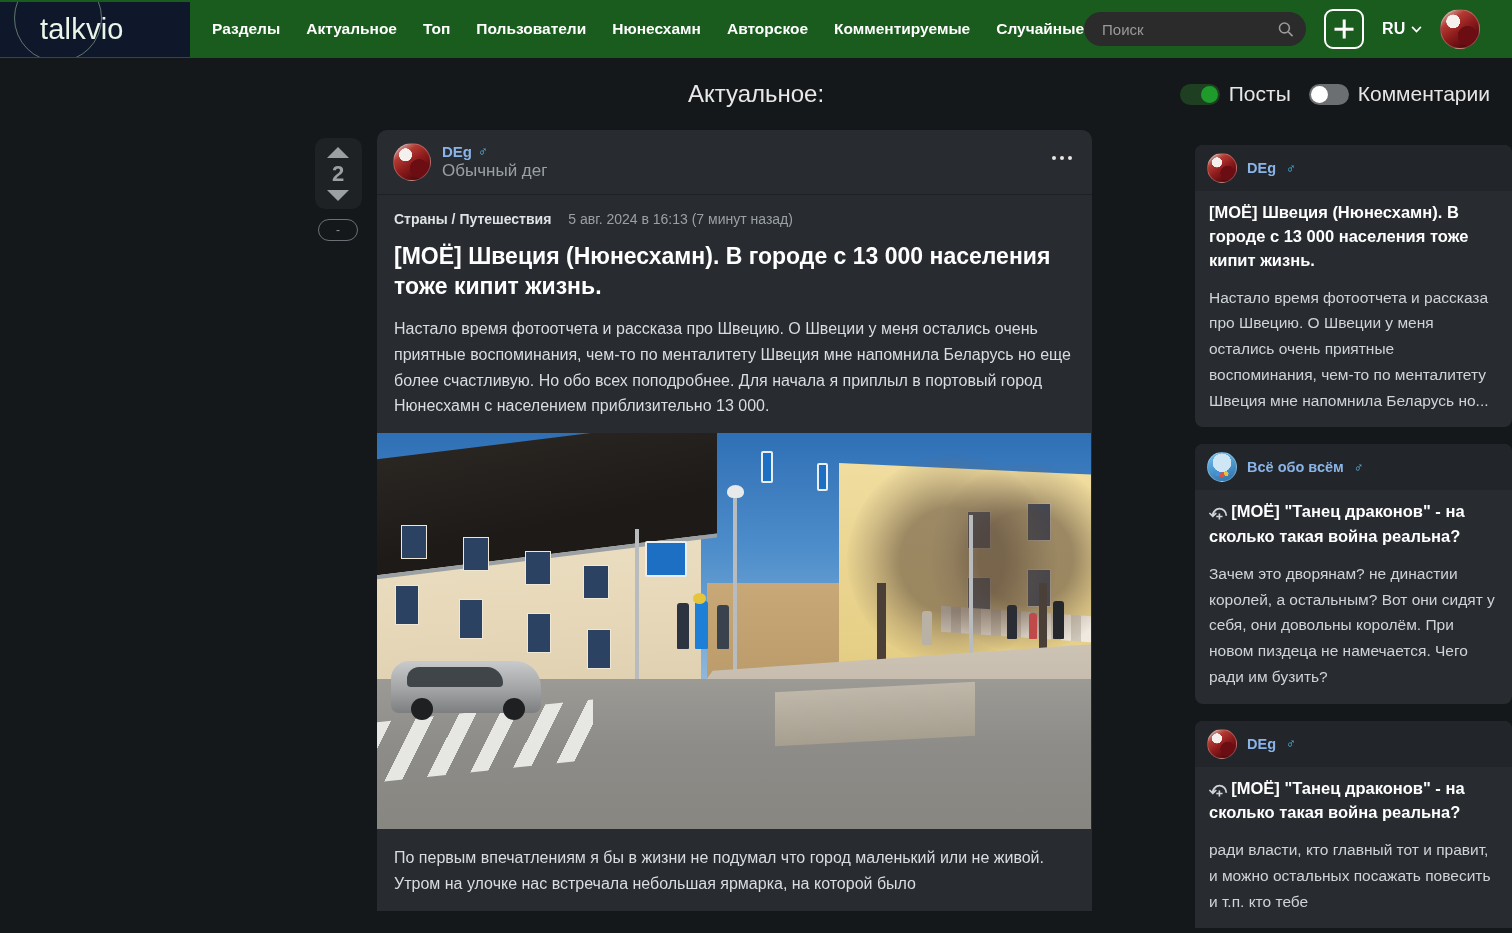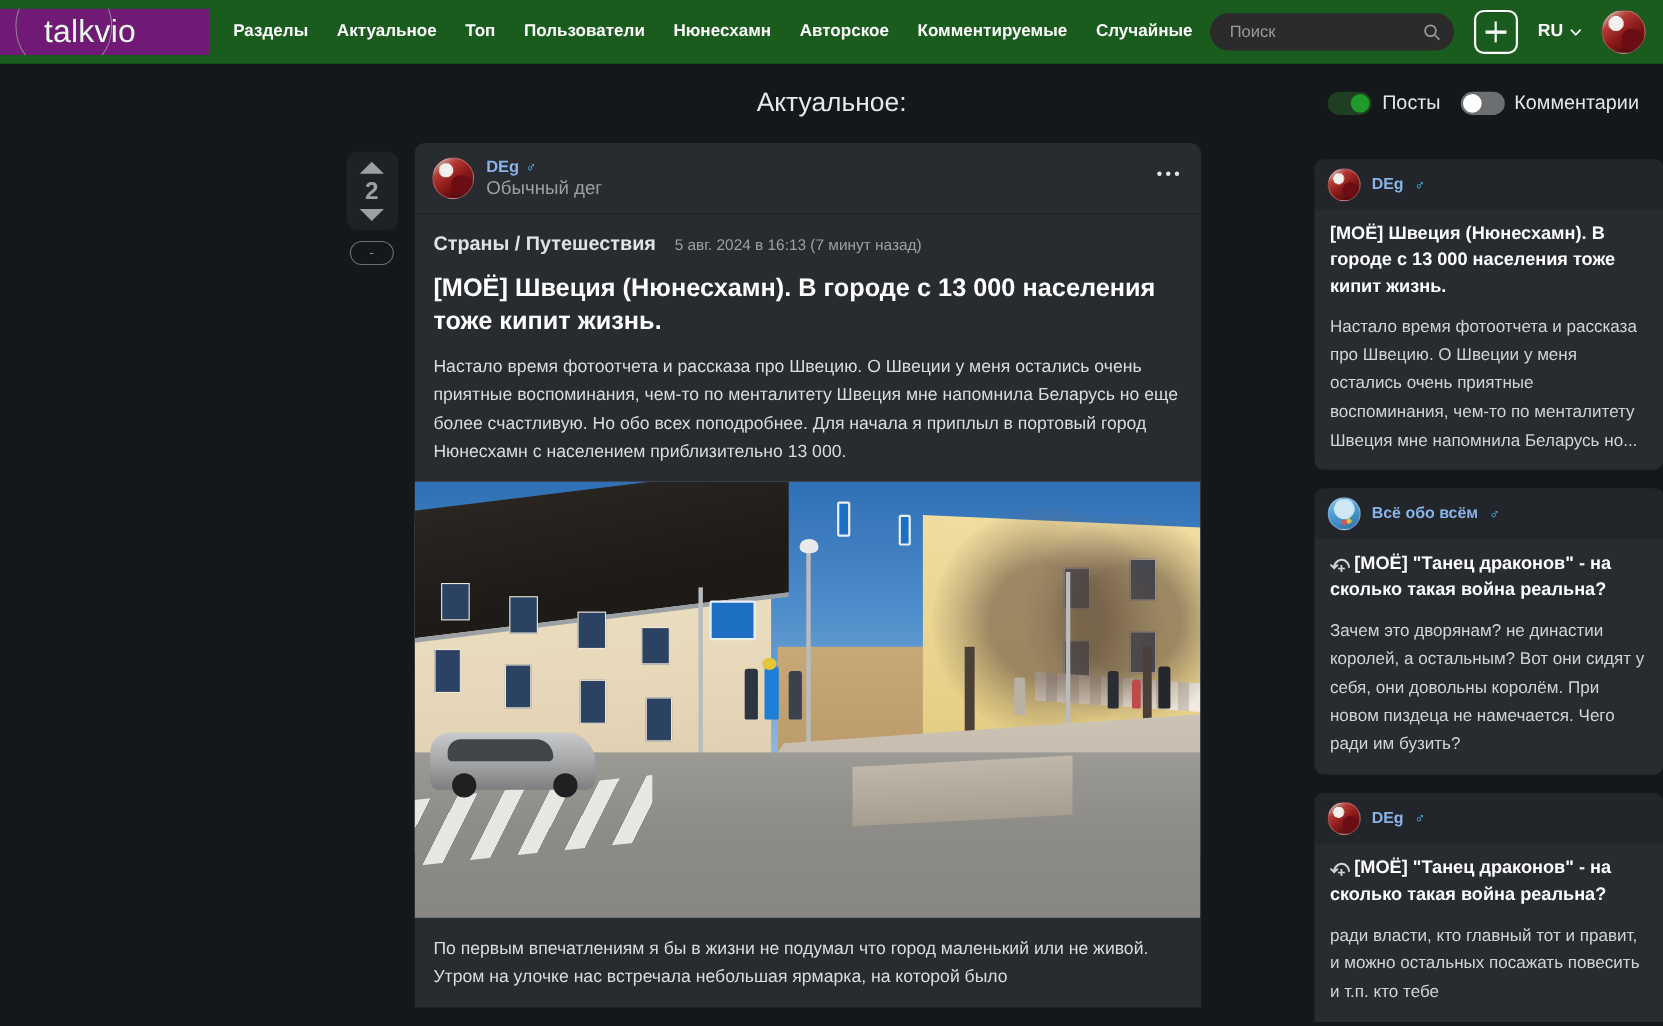--- a/index.html
+++ b/index.html
@@ -13,22 +13,22 @@
 
   
   .navbar {
     position: relative;
     height: 58px;
     background: #1a5c1e;
     display: flex;
     align-items: center;
   }
   .logo-block {
-    width: 190px; height: 42px;
-    background: #701a75;
+    width: 190px; height: 55px;
+    background: #0f172a;
     display: flex; align-items: center;
     position: relative;
     overflow: hidden;
     flex: 0 0 190px;
   }
   .logo-ring {
     position: absolute;
     left: 14px; top: -28px;
     width: 88px; height: 88px;
     border: 1.5px solid rgba(190,235,195,.45);
@@ -50,21 +50,21 @@
     color: #ffffff;
     font-size: 15.5px;
     font-weight: 700;
     text-decoration: none;
     white-space: nowrap;
   }
   .nav-right {
     margin-left: auto;
     display: flex; align-items: center;
     gap: 18px;
-    padding-right: 16px;
+    padding-right: 32px;
   }
   .search-wrap {
     position: relative;
     width: 222px; height: 34px;
   }
   .search-input {
     width: 100%; height: 100%;
     background: #2b2b2b;
     border: none; border-radius: 17px;
     color: #e6e6e6;
@@ -140,21 +140,21 @@
     position: relative; flex: 0 0 40px;
   }
   .switch.on  { background: #1f3f22; }
   .switch.off { background: #6b6f72; }
   .switch .knob {
     position: absolute; top: 2px;
     width: 17px; height: 17px; border-radius: 50%;
   }
   .switch.on  .knob { right: 2px; background: #1f9b2b; }
   .switch.off .knob { left: 2px;  background: #ffffff; }
-  .toggle-label { color: #e6e6e6; font-size: 18px; }
+  .toggle-label { color: #e6e6e6; font-size: 21px; }
 
   
   .layout {
     display: flex;
     align-items: flex-start;
     padding-left: 313px;
     gap: 0;
   }
   
   .vote-rail {
@@ -209,21 +209,21 @@
   .author-sub { color: #9aa0a4; font-size: 17px; }
   .dots-btn {
     position: absolute; right: 16px; top: 22px;
     display: flex; gap: 4px; cursor: pointer;
     background: none; border: none; padding: 4px;
   }
   .dots-btn i { width: 4px; height: 4px; border-radius: 50%; background: #e6e6e6; display: block; }
 
   .post-body { padding: 16px 17px 0; }
   .meta-row { display: flex; align-items: baseline; gap: 17px; margin-bottom: 14px; }
-  .category { color: #dfe3e6; font-size: 18px; font-weight: 700; }
+  .category { color: #dfe3e6; font-size: 14px; font-weight: 700; }
   .timestamp { color: #9aa0a4; font-size: 14px; }
   .post-title {
     color: #ffffff; font-size: 23px; font-weight: 700;
     line-height: 1.32; margin-bottom: 14px;
   }
   .tag-mine { font-weight: 700; }
   .post-para {
     color: #d9dde0; font-size: 16px; line-height: 1.62;
     margin-bottom: 14px;
   }

